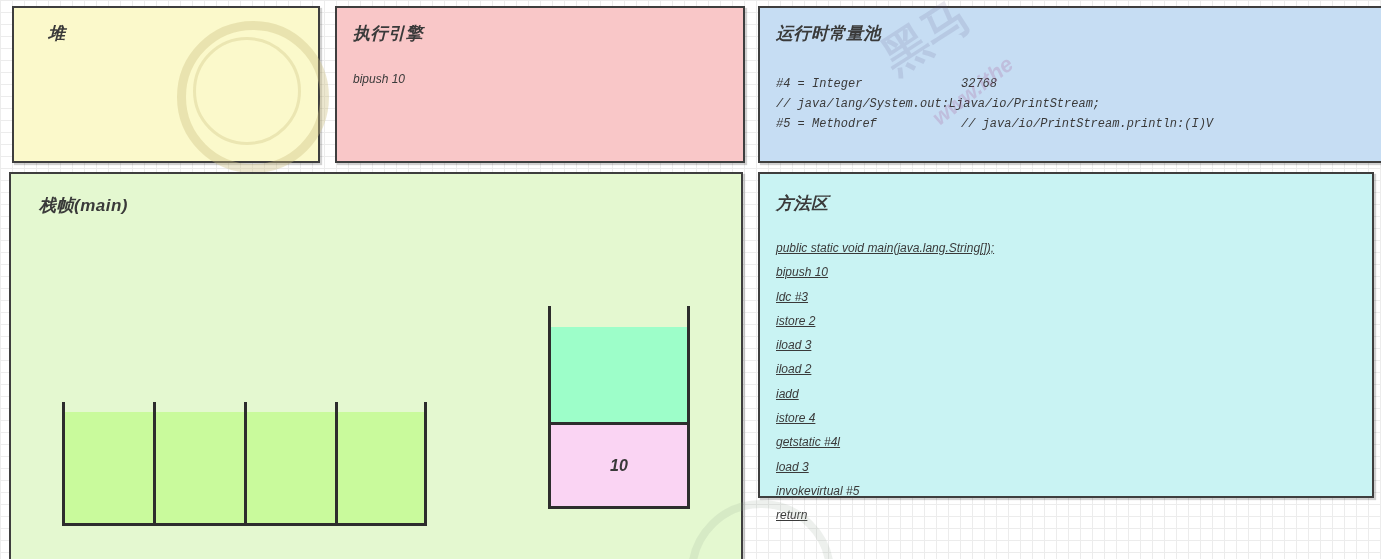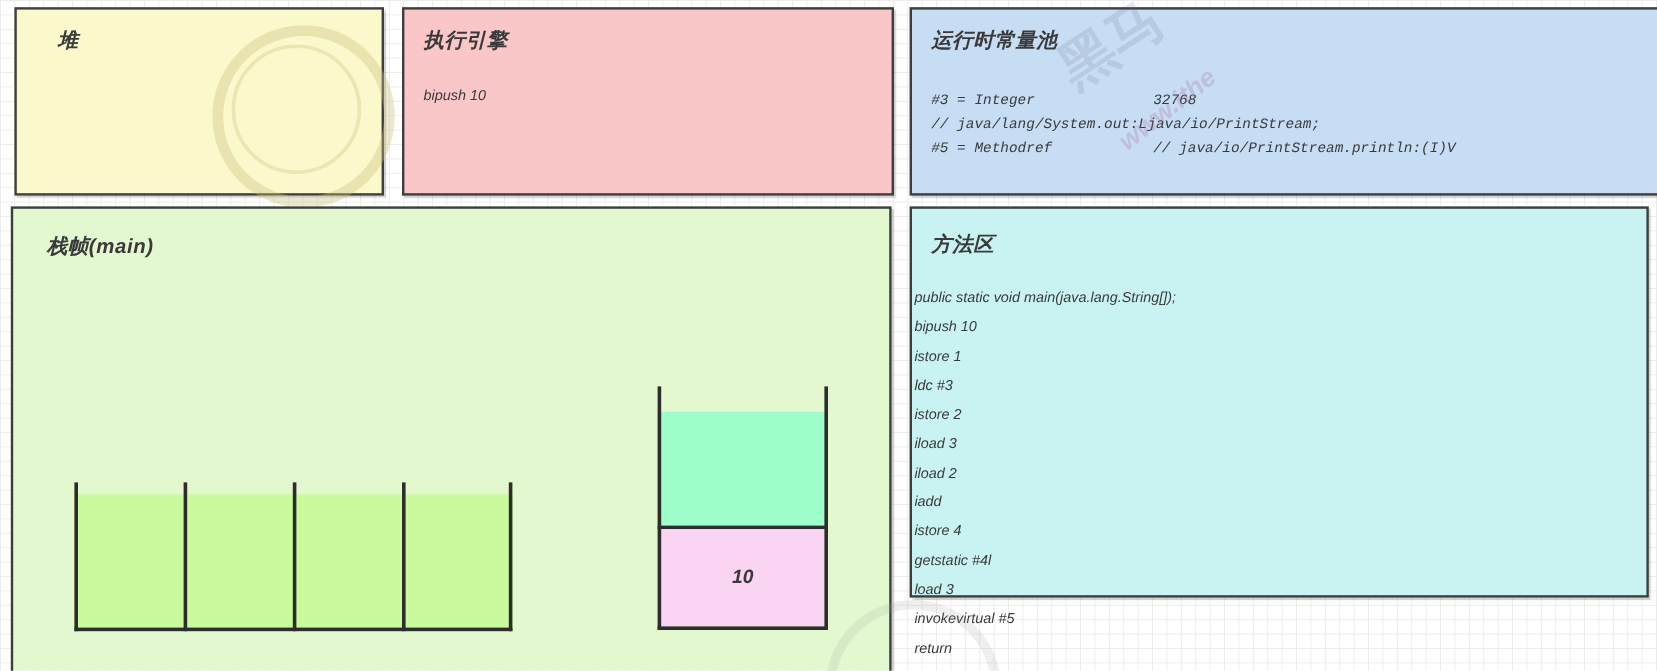--- a/index.html
+++ b/index.html
@@ -37,36 +37,36 @@
   #pool   { left: 758px; top: 6px;   width: 684px; height: 157px; background: var(--pool-fill, #c6ddf3); font-family: Liberation Mono, monospace; }
   #pool .entries { position: absolute; left: 16px; top: 66px; right: 8px; }
   #pool .entry-row { display: flex; line-height: 20px; white-space: nowrap; }
   #pool .entry-key { display: inline-block; width: 185px; flex: 0 0 185px; }
 
   
   #frame  { left: 9px;   top: 172px; width: 734px; height: 475px; background: var(--frame-fill, #e4f8d0); }
   #frame .box-title { left: 28px; top: 20px; }
   #method { left: 758px; top: 172px; width: 616px; height: 326px; background: var(--method-fill, #c9f3f3); }
   #method .box-title { top: 18px; }
-  #method .lines { position: absolute; left: 2px; top: 62px; right: 8px; }
+  #method .lines { position: absolute; left: 16px; top: 62px; right: 8px; text-decoration: underline; }
   #method .lines div { line-height: 24.3px; white-space: nowrap; }
 
   
   .lv-table { position: absolute; left: 51px; top: 228px; width: 365px; height: 124px; }
   .vbar { position: absolute; top: 0; bottom: 0; width: 3px; background: var(--stroke, #2d2d2d); }
   .hbar { position: absolute; left: 0; right: 0; bottom: 0; height: 3px; background: var(--stroke, #2d2d2d); }
   .lv-fill {
     position: absolute; left: 0; right: 0; top: 10px; bottom: 3px;
     background: var(--slot-fill, #c9fa9c); display: flex;
   }
   .lv-slot { flex: 1 1 0; display: flex; align-items: center; justify-content: center;
              font-style: italic; font-weight: bold; font-size: 15px; }
 
   
-  .op-stack { position: absolute; left: 537px; top: 148px; width: 142px; height: 203px; }
+  .op-stack { position: absolute; left: 537px; top: 132px; width: 142px; height: 203px; }
   .op-top    { position: absolute; left: 0; right: 0; top: 21px;  height: 95px;
                background: var(--stack-top-fill, #9dfec9);
                display: flex; align-items: center; justify-content: center;
                font-style: italic; font-weight: bold; font-size: 15px; }
   .op-div    { position: absolute; left: 0; right: 0; top: 116px; height: 3px; background: var(--stroke, #2d2d2d); }
   .op-bottom { position: absolute; left: 0; right: 0; top: 119px; bottom: 3px;
                background: var(--stack-bottom-fill, #fad4f3);
                display: flex; align-items: center; justify-content: center;
                font-style: italic; font-weight: bold; font-size: 16px; color: var(--text, #3a3a3a); }
 
@@ -96,21 +96,21 @@
 
   <div class="box" id="engine">
     <div class="box-title">执行引擎</div>
     <div class="instruction code">bipush 10</div>
   </div>
 
   <div class="box" id="pool">
     <div class="box-title">运行时常量池</div>
     <div class="entries">
       <div class="entry-row entry">
-        <span class="entry-key">#3 = Integer</span>
+        <span class="entry-key">#4 = Integer</span>
         <span class="entry-val">32768</span>
       </div>
       <div class="entry-row entry">
         <span class="entry-val">// java/lang/System.out:Ljava/io/PrintStream;</span>
       </div>
       <div class="entry-row entry">
         <span class="entry-key">#5 = Methodref</span>
         <span class="entry-val">// java/io/PrintStream.println:(I)V</span>
       </div>
     </div>
@@ -142,21 +142,20 @@
       <div class="vbar" style="left:139px"></div>
       <div class="hbar"></div>
     </div>
   </div>
 
   <div class="box" id="method">
     <div class="box-title">方法区</div>
     <div class="lines code">
       <div>public static void main(java.lang.String[]);</div>
       <div>bipush 10</div>
-      <div>istore 1</div>
       <div>ldc #3</div>
       <div>istore 2</div>
       <div>iload 3</div>
       <div>iload 2</div>
       <div>iadd</div>
       <div>istore 4</div>
       <div>getstatic #4l</div>
       <div>load 3</div>
       <div>invokevirtual #5</div>
       <div>return</div>

